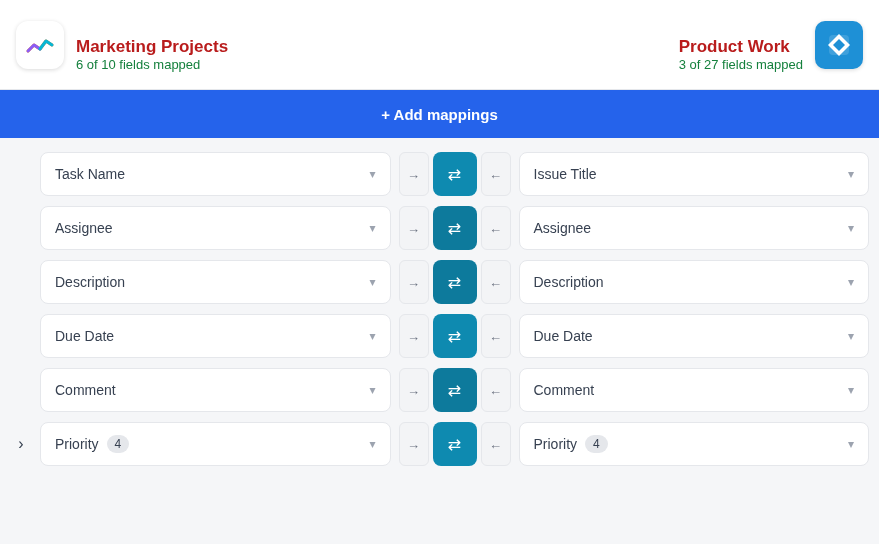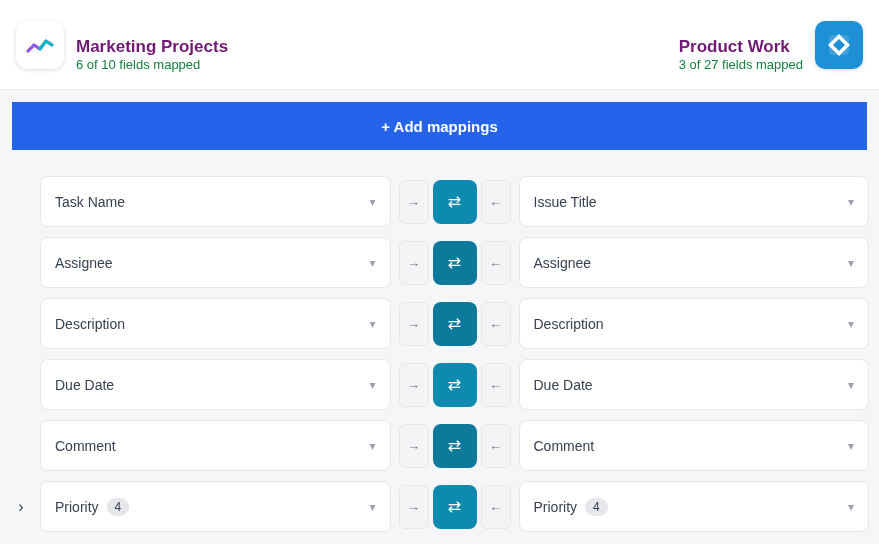--- a/index.html
+++ b/index.html
@@ -40,21 +40,21 @@
       width: 32px;
       height: 32px;
     }
     .header-left-text {
       display: flex;
       flex-direction: column;
     }
     .app-name {
       font-size: 17px;
       font-weight: 700;
-      color: #701a75;
+      color: #b91c1c;
       margin-top: 19px;
     }
     .app-sub {
       font-size: 13px;
       color: #15803d;
     }
     .header-right {
       display: flex;
       align-items: center;
       gap: 12px;
@@ -77,21 +77,21 @@
 
     
     .add-mappings-bar {
       background: #2563eb;
       padding: 0 16px;
       height: 48px;
       display: flex;
       align-items: center;
       justify-content: center;
       cursor: pointer;
-      margin: 12px;
+      margin: 0;
     }
     .add-mappings-btn {
       background: none;
       border: none;
       color: #fff;
       font-size: 15px;
       font-weight: 600;
       cursor: pointer;
       display: flex;
       align-items: center;
@@ -124,21 +124,21 @@
       cursor: pointer;
       flex-shrink: 0;
     }
     .expand-placeholder {
       width: 22px;
       flex-shrink: 0;
     }
 
     .field-select {
       flex: 1;
-      height: 51px;
+      height: 44px;
       background: #fff;
       border: 1px solid #e5e7eb;
       border-radius: 8px;
       display: flex;
       align-items: center;
       justify-content: space-between;
       padding: 0 14px;
       cursor: pointer;
     }
     .field-select-label {

